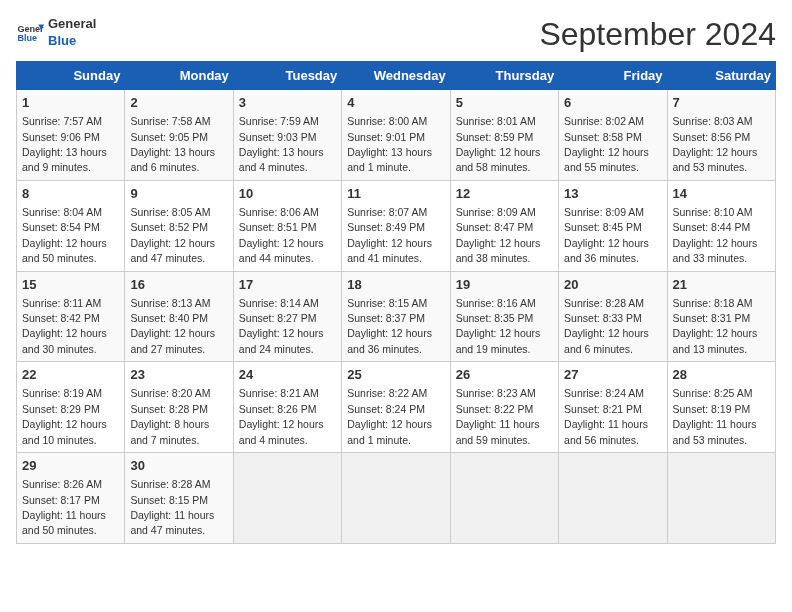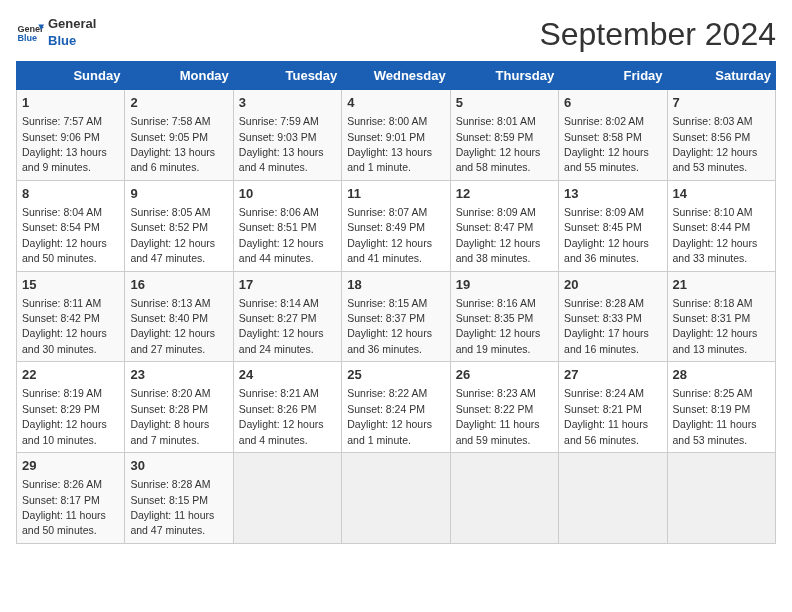--- a/index.html
+++ b/index.html
@@ -228,21 +228,21 @@
         <td>
         <span class="day-num">19</span>
         <span class="day-info">Sunrise: 8:16 AM</span><br>
         <span class="day-info">Sunset: 8:35 PM</span><br>
         <span class="day-info">Daylight: 12 hours and 19 minutes.</span>
       </td>
         <td>
         <span class="day-num">20</span>
         <span class="day-info">Sunrise: 8:28 AM</span><br>
         <span class="day-info">Sunset: 8:33 PM</span><br>
-        <span class="day-info">Daylight: 17 hours and 16 minutes.</span>
+        <span class="day-info">Daylight: 12 hours and 6 minutes.</span>
       </td>
         <td>
         <span class="day-num">21</span>
         <span class="day-info">Sunrise: 8:18 AM</span><br>
         <span class="day-info">Sunset: 8:31 PM</span><br>
         <span class="day-info">Daylight: 12 hours and 13 minutes.</span>
       </td>
       </tr>
       <tr>
         <td>

